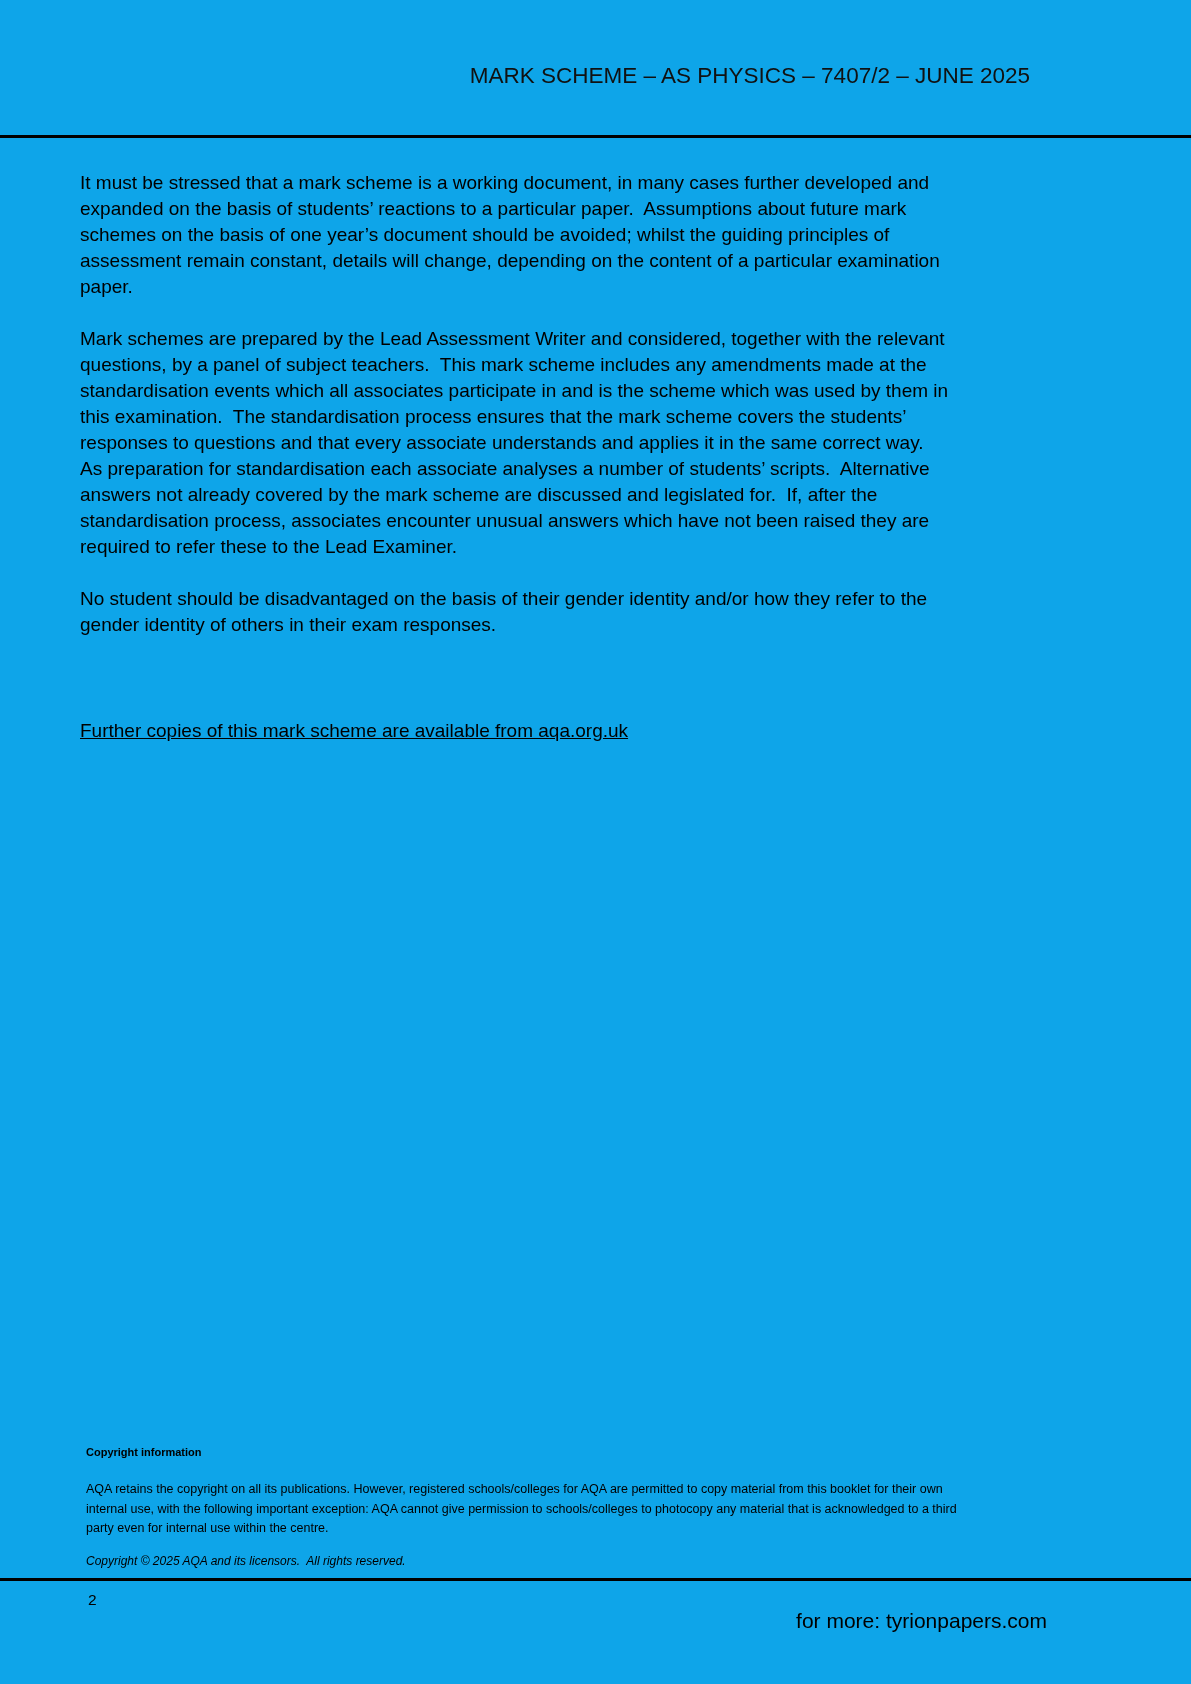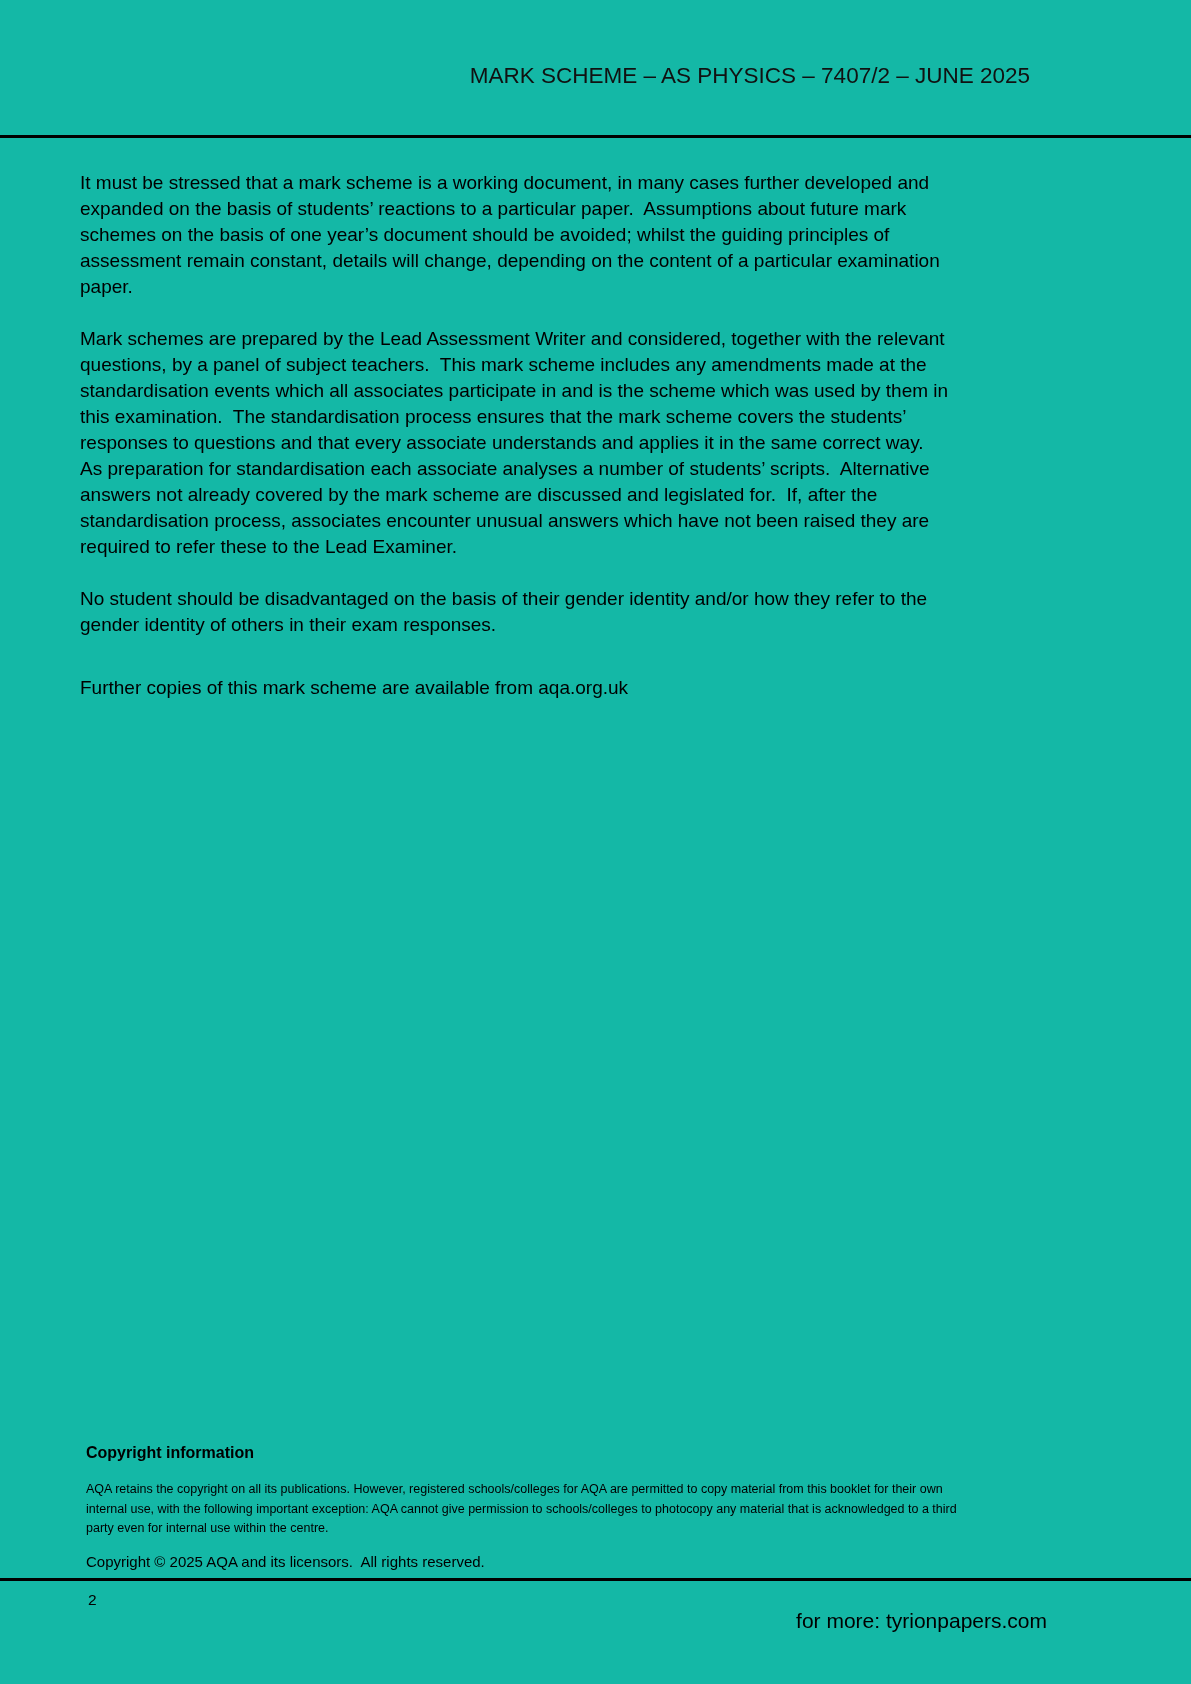--- a/index.html
+++ b/index.html
@@ -4,21 +4,21 @@
 <style>
   html, body {
     margin: 0;
     padding: 0;
     background: #ffffff;
   }
   .page {
     position: relative;
     width: 1191px;
     height: 1684px;
-    background: #14b8a6;
+    background: #0ea5e9;
     color: #000000;
     font-family: "Liberation Sans", sans-serif;
     overflow: hidden;
   }
   
   .header-title {
     position: absolute;
     top: 63px;
     right: 161px;
     font-size: 22.5px;
@@ -44,47 +44,49 @@
     width: 1055px;
     font-size: 19px;
     line-height: 26px;
     color: #000000;
   }
   .content p {
     margin: 0 0 26px 0;
     white-space: pre-wrap;
   }
   .content p.further-copies {
-    margin-top: 37px;
+    margin-top: 80px;
+    text-decoration: underline;
   }
   
   .copyright {
     position: absolute;
     top: 1443px;
     left: 86px;
     width: 1040px;
     color: #000000;
   }
   .copyright-heading {
-    font-size: 16px;
+    font-size: 11px;
     line-height: 19px;
     font-weight: bold;
     margin: 0 0 18px 0;
   }
   .copyright-notice {
     font-size: 12.5px;
     line-height: 19.5px;
     margin: 12px 0 13px 0;
     white-space: pre-wrap;
   }
   .copyright-line {
-    font-size: 15px;
+    font-size: 12px;
     line-height: 19.5px;
     margin: 0;
     white-space: pre-wrap;
+    font-style: italic;
   }
   
   .page-number {
     position: absolute;
     top: 1590px;
     left: 88px;
     font-size: 15.5px;
     line-height: 20px;
   }
   .watermark {

